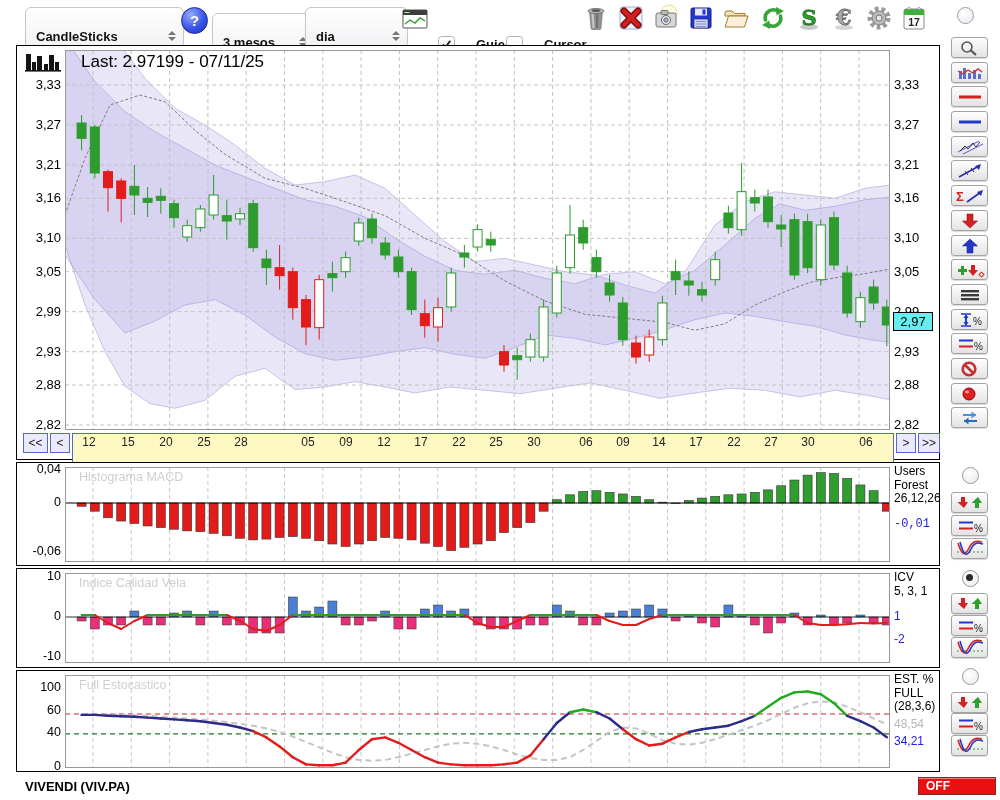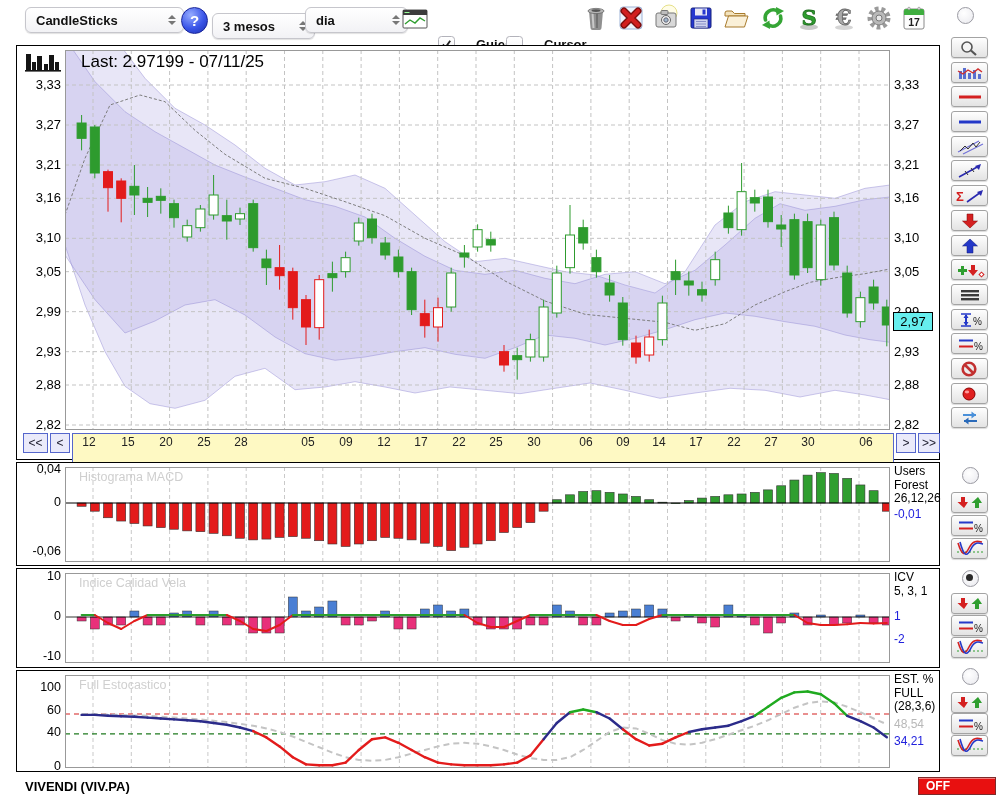--- a/index.html
+++ b/index.html
@@ -2,21 +2,21 @@
 <html><head>
 <meta charset="utf-8">
 <style>
   html,body{margin:0;padding:0;}
   body{width:1000px;height:800px;position:relative;background:#fff;
        font-family:"Liberation Sans",sans-serif;overflow:hidden;cursor:default;}
   
   .toolbar{position:absolute;left:0;top:0;width:1000px;height:40px;background:#fff;}
   .mac-select{position:absolute;height:24px;border:1px solid #c6c6cc;border-radius:6px;
       background:linear-gradient(#ffffff,#f2f2f5);display:flex;align-items:center;
-      padding:0 7px 0 10px;font-size:13px;font-weight:600;color:#111;
+      padding:16px 7px 0 10px;font-size:13px;font-weight:600;color:#111;
       box-shadow:0 1px 1px rgba(0,0,0,.12);}
   .chevs{margin-left:auto;display:flex;flex-direction:column;gap:2px;padding-left:8px;}
   .chevs i{display:block;width:0;height:0;border-left:4px solid transparent;border-right:4px solid transparent;}
   .chevs i.up{border-bottom:4px solid #777;}
   .chevs i.dn{border-top:4px solid #777;}
   .help-btn{position:absolute;width:25px;height:25px;border-radius:50%;
       background:radial-gradient(circle at 35% 28%, #96acff 0%, #3a55e8 55%, #1b2fae 100%);
       border:1px solid #18249a;color:#fff;font-weight:bold;font-size:15px;
       display:flex;align-items:center;justify-content:center;}
   .chk{position:absolute;display:flex;align-items:center;gap:21px;margin-top:24px;}
@@ -512,21 +512,21 @@
       <rect x="790.9" y="17.96" width="9" height="18.04" fill="#2f9e2f" stroke="#333" stroke-width="0.6"></rect>
       <rect x="804.0999999999999" y="23.700000000000003" width="9" height="12.299999999999997" fill="#2f9e2f" stroke="#333" stroke-width="0.6"></rect>
       <rect x="817.3" y="36" width="9" height="8.200000000000003" fill="#e31b1b" stroke="#333" stroke-width="0.6"></rect>
       <line x1="0" x2="825" y1="36" y2="36" stroke="#000"></line>
       <rect x="0.5" y="0.5" width="824" height="94" fill="none" stroke="#999"></rect>
     </svg>
   <div class="rstack" style="top:2px;">
     <div>Users</div>
     <div>Forest</div>
     <div>26,12,26</div>
-    <div class="blue" style="margin-top:2px;">-0,01</div>
+    <div class="blue" style="margin-top:12px;font-family:Liberation Mono, monospace;">-0,01</div>
   </div>
 </div>
 
 <div class="panel" style="top:568px;height:100px;">
   <div class="ptitle">Indice Calidad Vela</div>
   <div class="ylcol left small" id="icv-ylabs" style="left:4px;width:40px;">
       <div style="top: -4px;">10</div>
       <div style="top: 36px;">0</div>
       <div style="top: 76px;">-10</div>
     </div>

